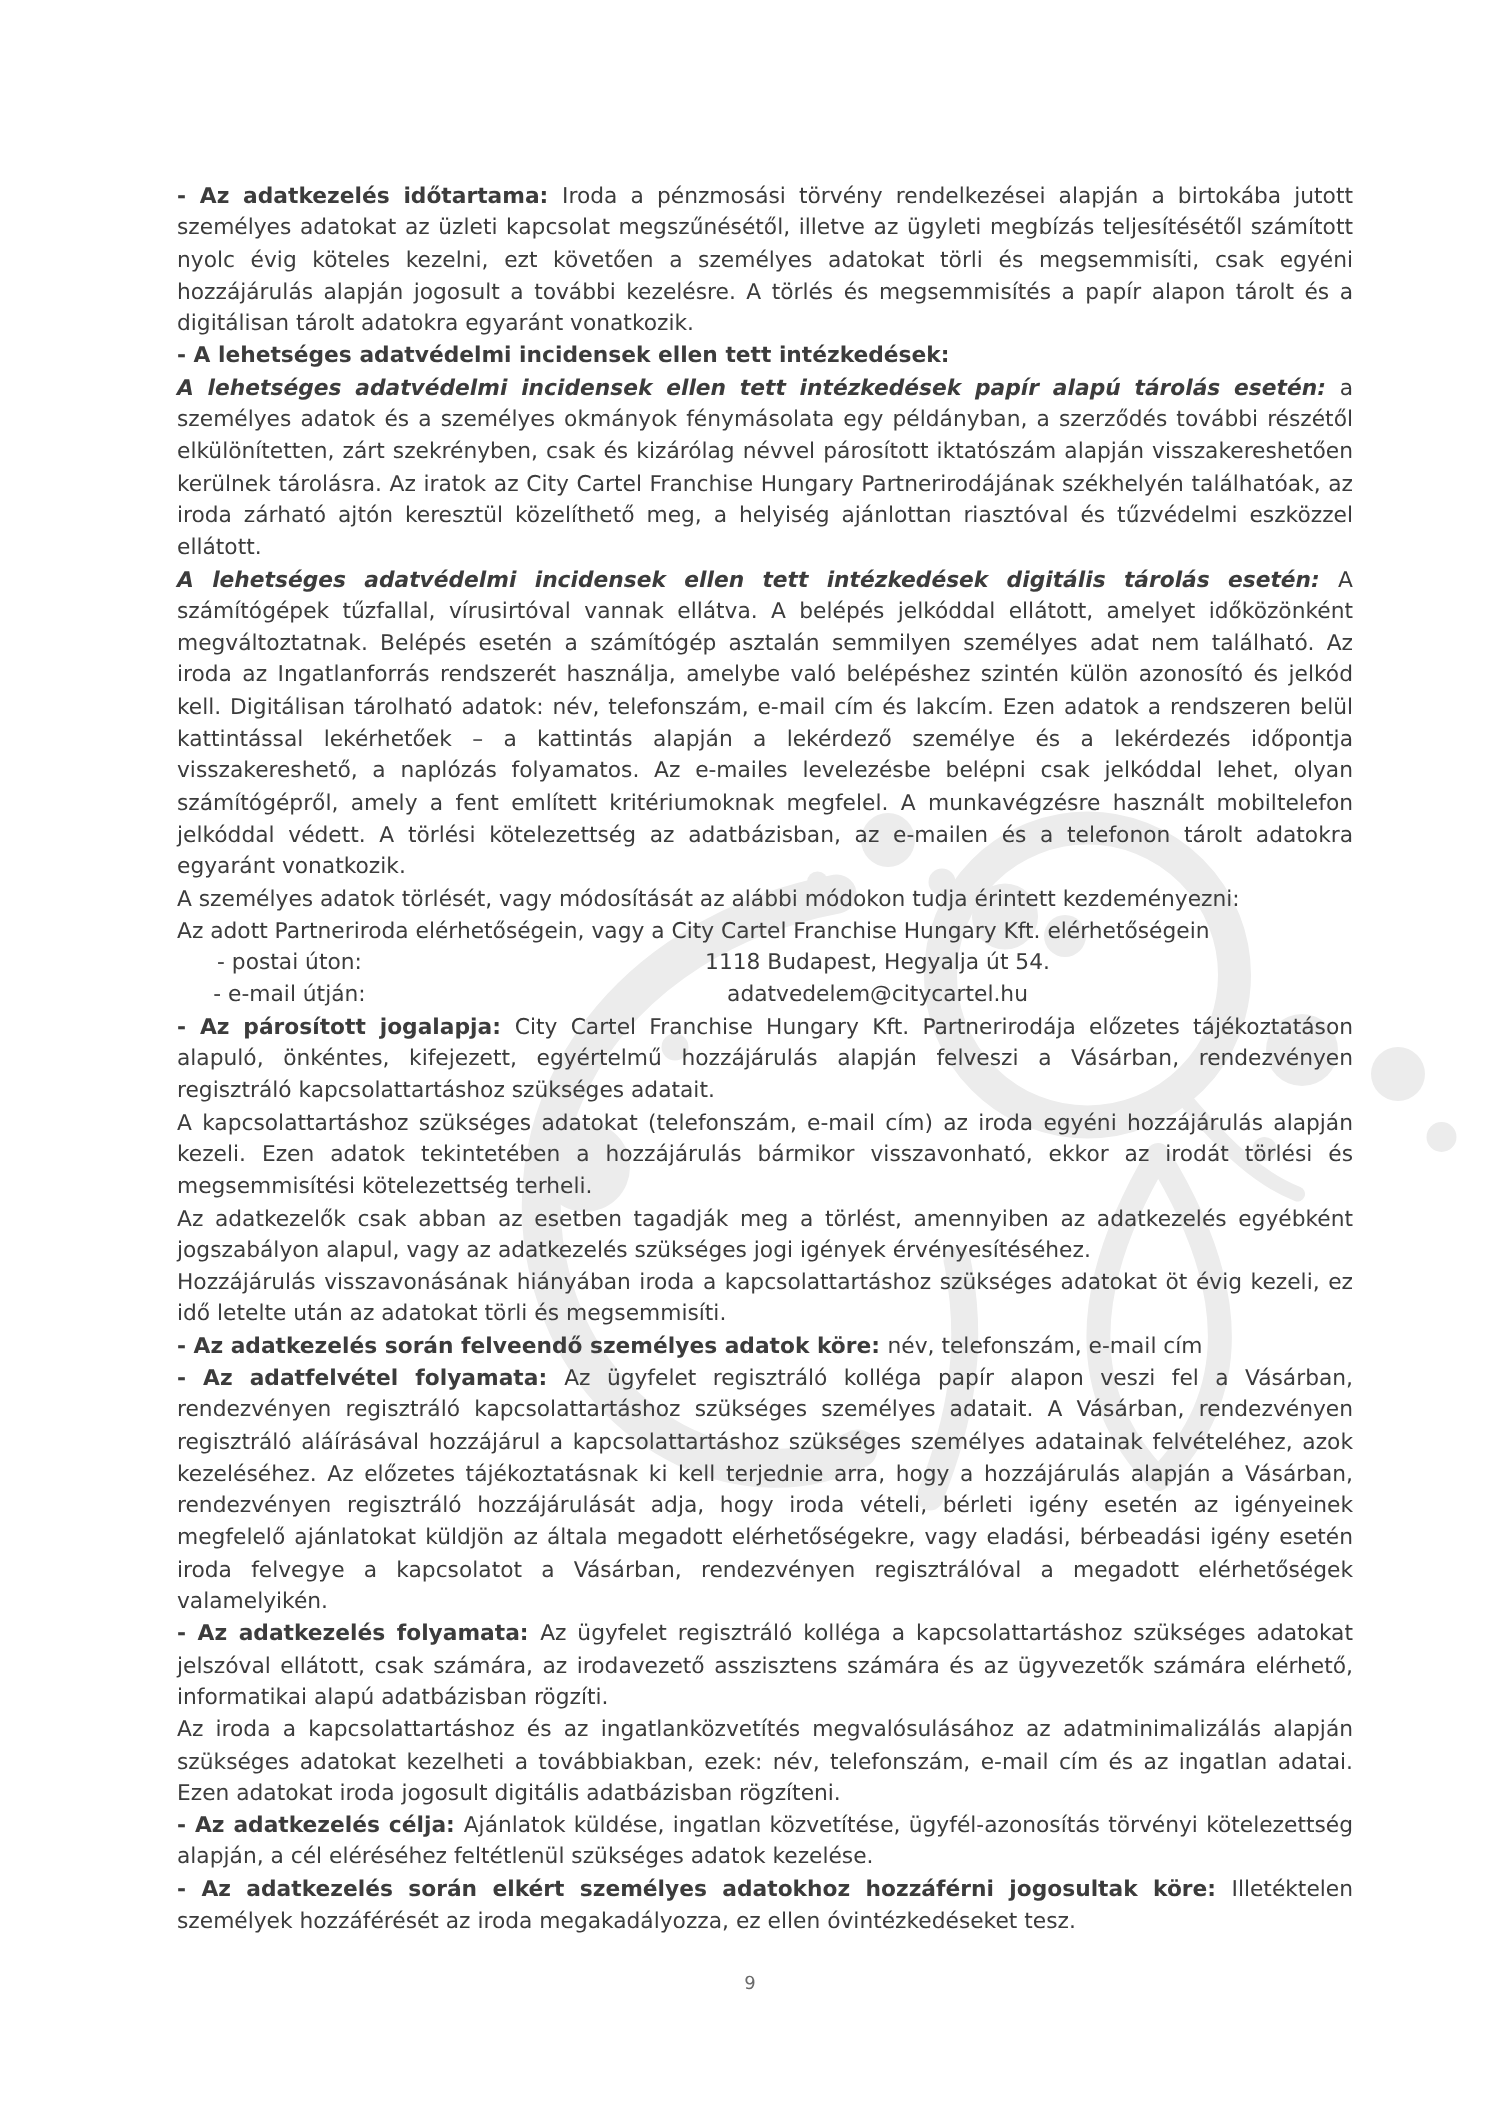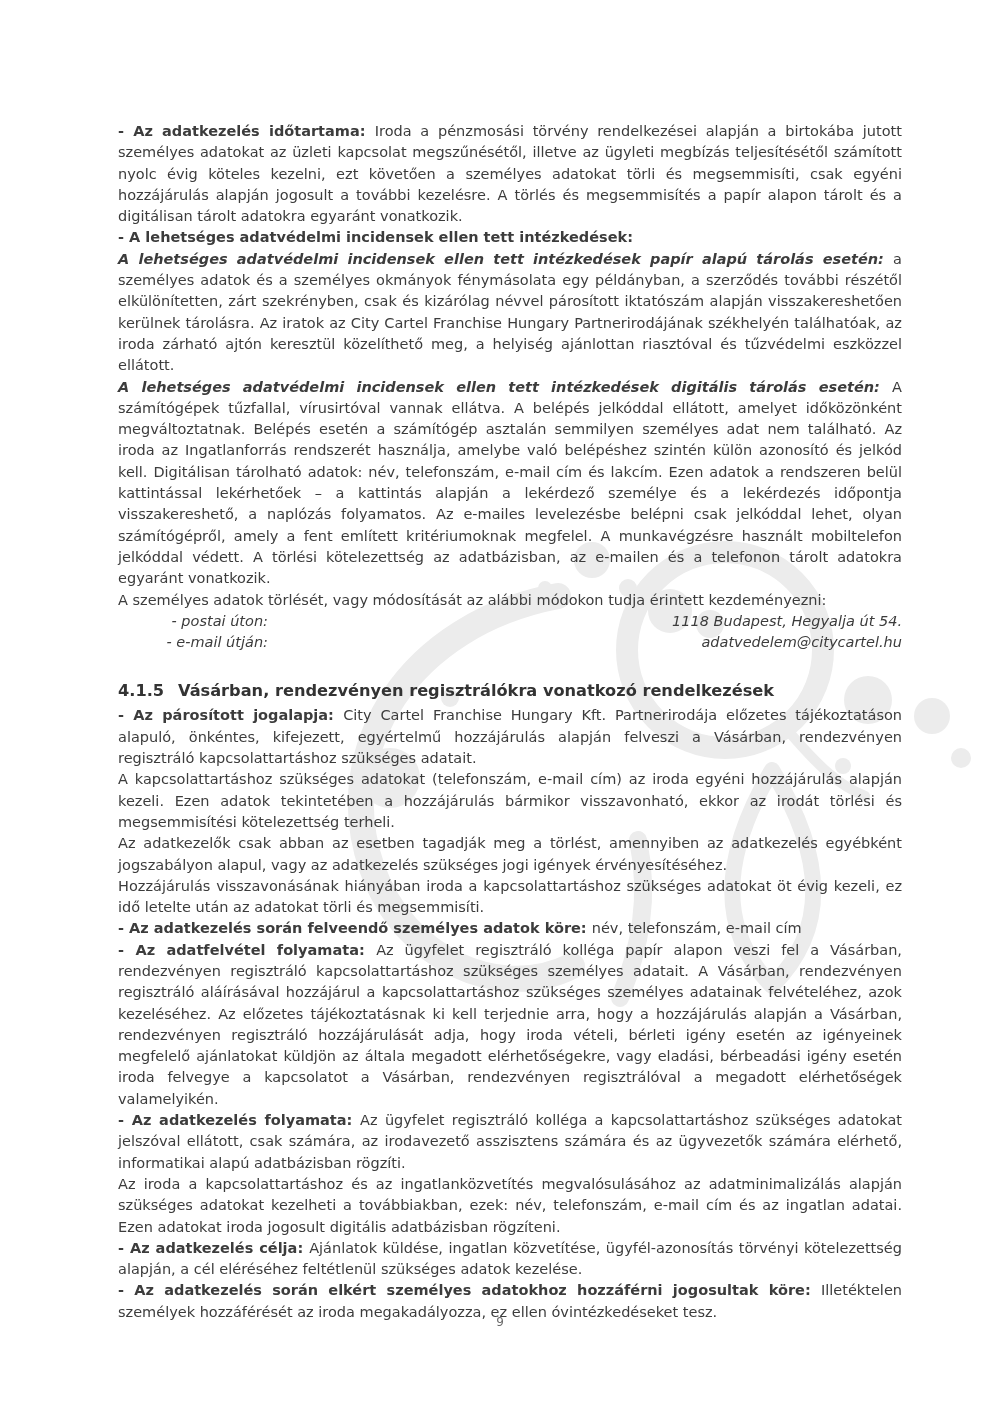--- a/index.html
+++ b/index.html
@@ -29,21 +29,21 @@
     width: 784px;
     z-index: 1;
     font-size: 14.5px;
     line-height: 21.3px;
     text-align: justify;
   }
   .para { margin: 0; }
   .n  { font-weight: 400; }
   .b  { font-weight: 700; }
   .bi { font-weight: 700; font-style: italic; }
-  .contact-row { display: flex; text-align: right; font-style: italic; }
+  .contact-row { display: flex; text-align: center; }
   .contact-label { width: 150px; flex: none; }
   .contact-value { flex: 1; }
   .heading {
     display: flex;
     margin: 26px 0 3px 0;
     font-size: 16.2px;
     line-height: 23px;
     font-weight: 700;
     color: #333333;
     text-align: left;
@@ -83,32 +83,29 @@
     <path d="M 300 470 C 320 420, 330 370, 318 312" fill="none" stroke="currentColor" stroke-width="18" stroke-linecap="round"></path>
     <path d="M 470 205 C 500 240, 520 258, 545 268" fill="none" stroke="currentColor" stroke-width="10" stroke-linecap="round"></path>
   </svg>
 
   <main class="content">
       <p class="para"><span class="b">- Az adatkezelés időtartama: </span><span class="n">Iroda a pénzmosási törvény rendelkezései alapján a birtokába jutott személyes adatokat az üzleti kapcsolat megszűnésétől, illetve az ügyleti megbízás teljesítésétől számított nyolc évig köteles kezelni, ezt követően a személyes adatokat törli és megsemmisíti, csak egyéni hozzájárulás alapján jogosult a további kezelésre. A törlés és megsemmisítés a papír alapon tárolt és a digitálisan tárolt adatokra egyaránt vonatkozik.</span></p>
       <p class="para"><span class="b">- A lehetséges adatvédelmi incidensek ellen tett intézkedések:</span></p>
       <p class="para"><span class="bi">A lehetséges adatvédelmi incidensek ellen tett intézkedések papír alapú tárolás esetén: </span><span class="n">a személyes adatok és a személyes okmányok fénymásolata egy példányban, a szerződés további részétől elkülönítetten, zárt szekrényben, csak és kizárólag névvel párosított iktatószám alapján visszakereshetően kerülnek tárolásra. Az iratok az City Cartel Franchise Hungary Partnerirodájának székhelyén találhatóak, az iroda zárható ajtón keresztül közelíthető meg, a helyiség ajánlottan riasztóval és tűzvédelmi eszközzel ellátott.</span></p>
       <p class="para"><span class="bi">A lehetséges adatvédelmi incidensek ellen tett intézkedések digitális tárolás esetén: </span><span class="n">A számítógépek tűzfallal, vírusirtóval vannak ellátva. A belépés jelkóddal ellátott, amelyet időközönként megváltoztatnak. Belépés esetén a számítógép asztalán semmilyen személyes adat nem található. Az iroda az Ingatlanforrás rendszerét használja, amelybe való belépéshez szintén külön azonosító és jelkód kell. Digitálisan tárolható adatok: név, telefonszám, e-mail cím és lakcím. Ezen adatok a rendszeren belül kattintással lekérhetőek – a kattintás alapján a lekérdező személye és a lekérdezés időpontja visszakereshető, a naplózás folyamatos. Az e-mailes levelezésbe belépni csak jelkóddal lehet, olyan számítógépről, amely a fent említett kritériumoknak megfelel. A munkavégzésre használt mobiltelefon jelkóddal védett. A törlési kötelezettség az adatbázisban, az e-mailen és a telefonon tárolt adatokra egyaránt vonatkozik.</span></p>
       <p class="para"><span class="n">A személyes adatok törlését, vagy módosítását az alábbi módokon tudja érintett kezdeményezni:</span></p>
+      <p class="para"><span class="n">Az adott Partneriroda elérhetőségein, vagy a City Cartel Franchise Hungary Kft. elérhetőségein</span></p>
       <div class="contact-row">
         <span class="contact-label">- postai úton:</span>
         <span class="contact-value">1118 Budapest, Hegyalja út 54.</span>
       </div>
       <div class="contact-row">
         <span class="contact-label">- e-mail útján:</span>
         <span class="contact-value">adatvedelem@citycartel.hu</span>
       </div>
-      <h2 class="heading">
-        <span class="heading-num">4.1.5</span>
-        <span class="heading-title">Vásárban, rendezvényen regisztrálókra vonatkozó rendelkezések</span>
-      </h2>
       <p class="para"><span class="b">- Az párosított jogalapja: </span><span class="n">City Cartel Franchise Hungary Kft. Partnerirodája előzetes tájékoztatáson alapuló, önkéntes, kifejezett, egyértelmű hozzájárulás alapján felveszi a Vásárban, rendezvényen regisztráló kapcsolattartáshoz szükséges adatait.</span></p>
       <p class="para"><span class="n">A kapcsolattartáshoz szükséges adatokat (telefonszám, e-mail cím) az iroda egyéni hozzájárulás alapján kezeli. Ezen adatok tekintetében a hozzájárulás bármikor visszavonható, ekkor az irodát törlési és megsemmisítési kötelezettség terheli.</span></p>
       <p class="para"><span class="n">Az adatkezelők csak abban az esetben tagadják meg a törlést, amennyiben az adatkezelés egyébként jogszabályon alapul, vagy az adatkezelés szükséges jogi igények érvényesítéséhez.</span></p>
       <p class="para"><span class="n">Hozzájárulás visszavonásának hiányában iroda a kapcsolattartáshoz szükséges adatokat öt évig kezeli, ez idő letelte után az adatokat törli és megsemmisíti.</span></p>
       <p class="para"><span class="b">- Az adatkezelés során felveendő személyes adatok köre: </span><span class="n">név, telefonszám, e-mail cím</span></p>
       <p class="para"><span class="b">- Az adatfelvétel folyamata: </span><span class="n">Az ügyfelet regisztráló kolléga papír alapon veszi fel a Vásárban, rendezvényen regisztráló kapcsolattartáshoz szükséges személyes adatait. A Vásárban, rendezvényen regisztráló aláírásával hozzájárul a kapcsolattartáshoz szükséges személyes adatainak felvételéhez, azok kezeléséhez. Az előzetes tájékoztatásnak ki kell terjednie arra, hogy a hozzájárulás alapján a Vásárban, rendezvényen regisztráló hozzájárulását adja, hogy iroda vételi, bérleti igény esetén az igényeinek megfelelő ajánlatokat küldjön az általa megadott elérhetőségekre, vagy eladási, bérbeadási igény esetén iroda felvegye a kapcsolatot a Vásárban, rendezvényen regisztrálóval a megadott elérhetőségek valamelyikén.</span></p>
       <p class="para"><span class="b">- Az adatkezelés folyamata: </span><span class="n">Az ügyfelet regisztráló kolléga a kapcsolattartáshoz szükséges adatokat jelszóval ellátott, csak számára, az irodavezető asszisztens számára és az ügyvezetők számára elérhető, informatikai alapú adatbázisban rögzíti.</span></p>
       <p class="para"><span class="n">Az iroda a kapcsolattartáshoz és az ingatlanközvetítés megvalósulásához az adatminimalizálás alapján szükséges adatokat kezelheti a továbbiakban, ezek: név, telefonszám, e-mail cím és az ingatlan adatai. Ezen adatokat iroda jogosult digitális adatbázisban rögzíteni.</span></p>
       <p class="para"><span class="b">- Az adatkezelés célja: </span><span class="n">Ajánlatok küldése, ingatlan közvetítése, ügyfél-azonosítás törvényi kötelezettség alapján, a cél eléréséhez feltétlenül szükséges adatok kezelése.</span></p>
       <p class="para"><span class="b">- Az adatkezelés során elkért személyes adatokhoz hozzáférni jogosultak köre: </span><span class="n">Illetéktelen személyek hozzáférését az iroda megakadályozza, ez ellen óvintézkedéseket tesz.</span></p>

